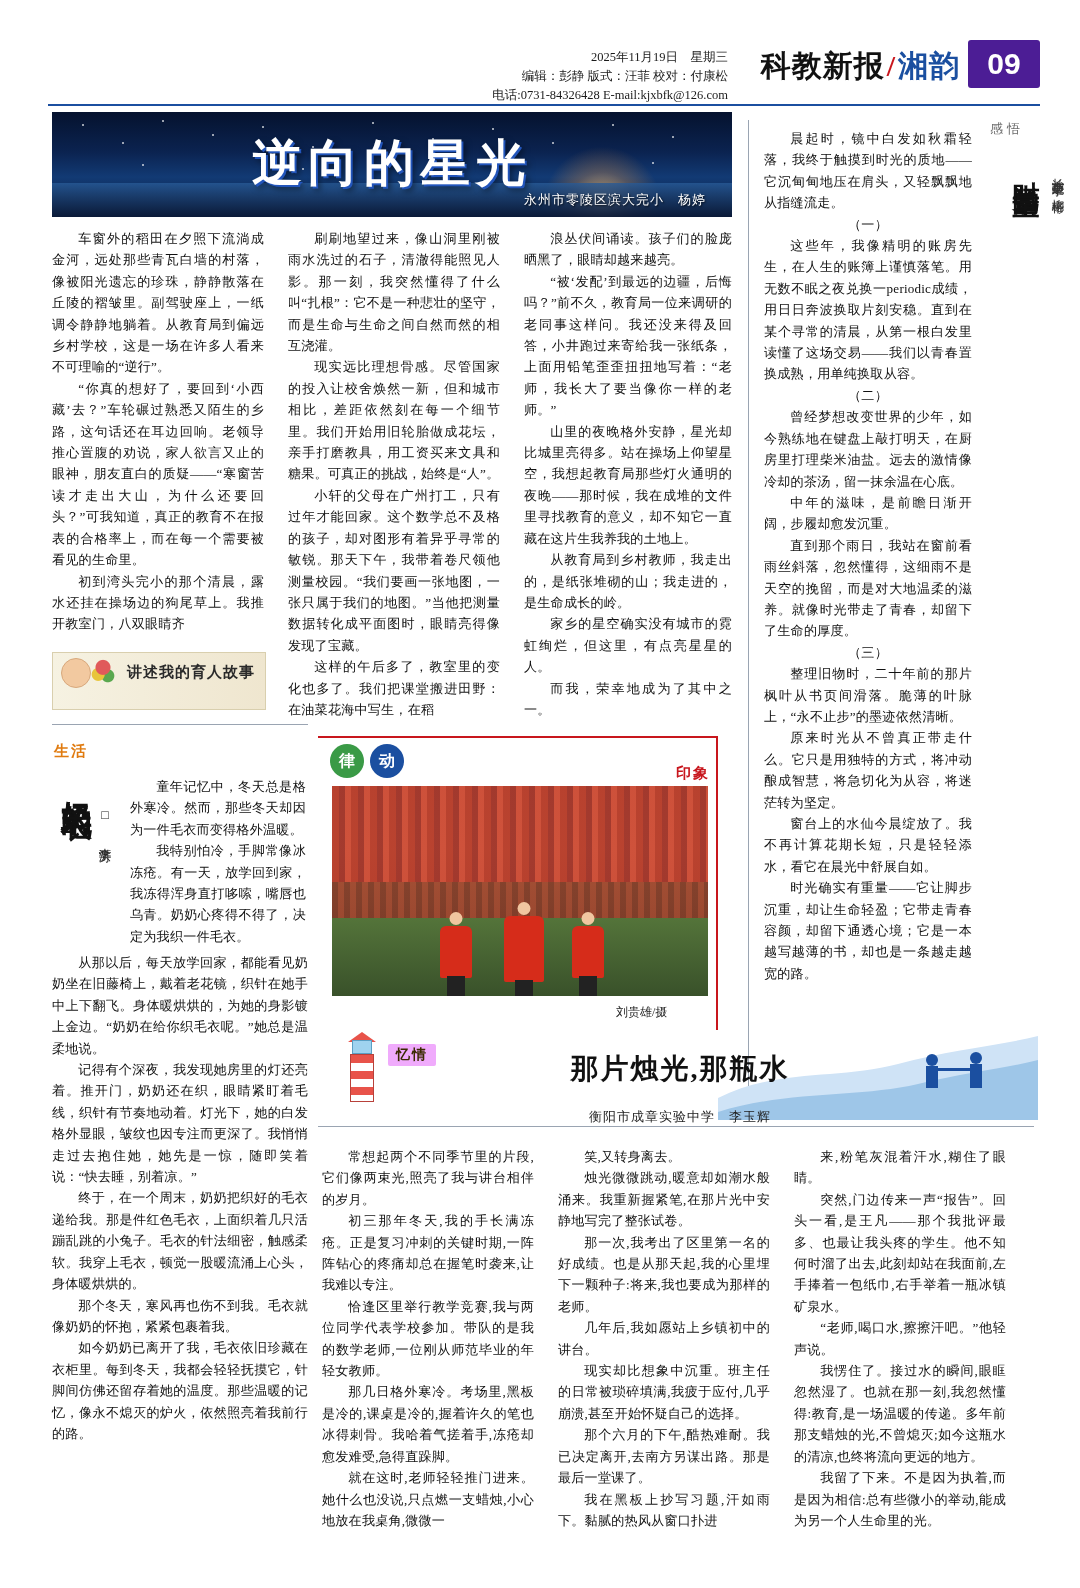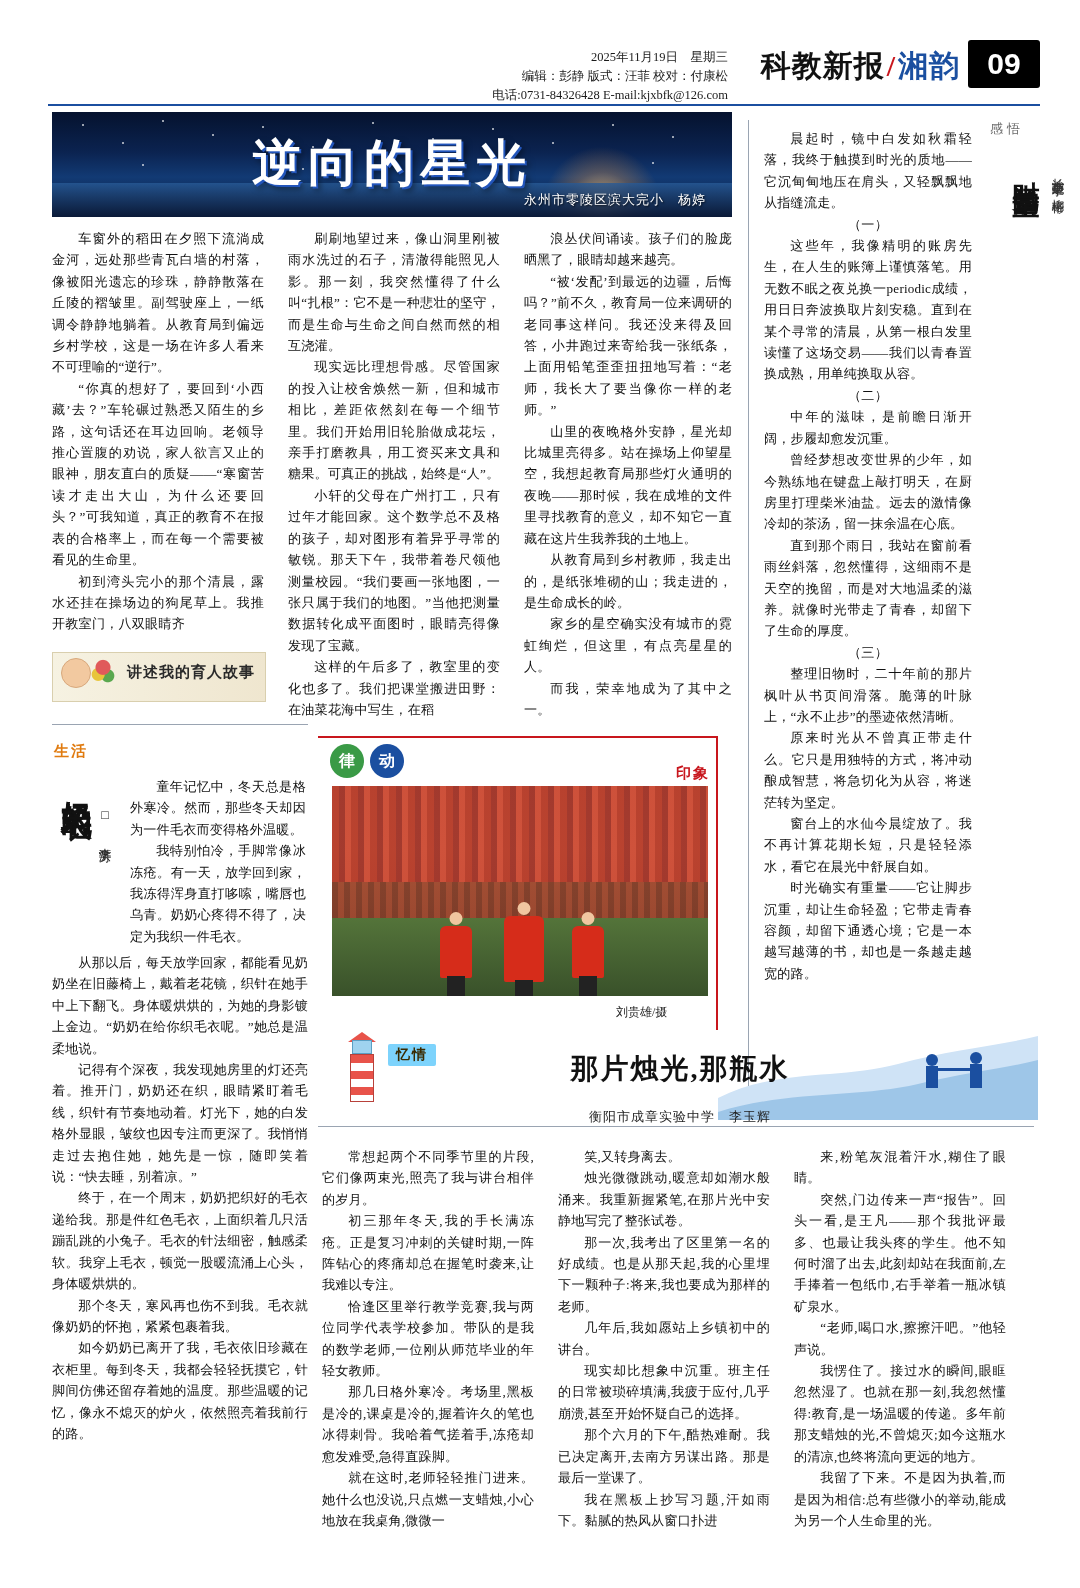--- a/index.html
+++ b/index.html
@@ -53,21 +53,21 @@
   }
   .mast-section {
     color: #1b4fa0;
     font-weight: bold;
   }
   .mast-page {
     position: absolute;
     right: 0px;
     top: -4px;
     width: 72px; height: 48px;
-    background: #000000;
+    background: #4c1d95;
     color: #fff;
     font-size: 30px;
     font-weight: bold;
     text-align: center;
     line-height: 48px;
     border-radius: 3px;
     font-family: "Liberation Sans", sans-serif;
   }
   .rule-top {
     position: absolute;
@@ -186,21 +186,21 @@
     text-orientation: upright;
     font-size: 12.5px;
     letter-spacing: 1px;
     color: #222;
   }
 
   
   .banner-story {
     position: absolute;
     left: 52px; top: 652px;
-    width: 214px; height: 50px;
+    width: 214px; height: 58px;
     background: linear-gradient(90deg,#f6f2e2,#efe6cf);
     border: 1px solid #d9cfae;
     overflow: hidden;
     text-align: right;
   }
   .banner-story .txt {
     position: absolute;
     right: 10px; top: 10px;
     font-size: 15px; font-weight: bold; color: #2a2a2a;
     letter-spacing: 1px;
@@ -288,21 +288,21 @@
     position: absolute; left: 12px; top: 4px; width: 20px; height: 14px;
     background: #9fd3ef; border: 1px solid #5a9fc4;
   }
   .lighthouse .roof {
     position: absolute; left: 8px; top: -4px;
     border-left: 14px solid transparent; border-right: 14px solid transparent;
     border-bottom: 10px solid #e8534a;
   }
   .banner-yiqing {
     position: absolute; left: 70px; top: 16px;
-    background: #7dd3fc; color: #3a2a00; font-size: 14px; font-weight: bold;
+    background: #f0abfc; color: #3a2a00; font-size: 14px; font-weight: bold;
     padding: 2px 8px; border-radius: 2px; letter-spacing: 2px;
   }
 
   .wave-art {
     position: absolute;
     left: 718px; top: 1028px; width: 320px; height: 92px;
     overflow: hidden;
   }
 
   
@@ -388,22 +388,22 @@
 
   <div class="tag-gray" style="left:990px; top:120px;">感悟</div>
   <div class="vtitle" style="right:36px; top:160px; height:230px;">时光的重量</div>
   <div class="vsub" style="right:14px; top:168px; height:190px;">长沙市鹿芝中学　柳格彬</div>
 
   <div class="col" style="left:764px; top:128px; width:208px;">
     <p>晨起时，镜中白发如秋霜轻落，我终于触摸到时光的质地——它沉甸甸地压在肩头，又轻飘飘地从指缝流走。</p>
     <p style="text-indent:0;text-align:center;">（一）</p>
     <p>这些年，我像精明的账房先生，在人生的账簿上谨慎落笔。用无数不眠之夜兑换一periodic成绩，用日日奔波换取片刻安稳。直到在某个寻常的清晨，从第一根白发里读懂了这场交易——我们以青春置换成熟，用单纯换取从容。</p>
     <p style="text-indent:0;text-align:center;">（二）</p>
+    <p>曾经梦想改变世界的少年，如今熟练地在键盘上敲打明天，在厨房里打理柴米油盐。远去的激情像冷却的茶汤，留一抹余温在心底。</p>
     <p>中年的滋味，是前瞻日渐开阔，步履却愈发沉重。</p>
-    <p>曾经梦想改变世界的少年，如今熟练地在键盘上敲打明天，在厨房里打理柴米油盐。远去的激情像冷却的茶汤，留一抹余温在心底。</p>
     <p>直到那个雨日，我站在窗前看雨丝斜落，忽然懂得，这细雨不是天空的挽留，而是对大地温柔的滋养。就像时光带走了青春，却留下了生命的厚度。</p>
     <p style="text-indent:0;text-align:center;">（三）</p>
     <p>整理旧物时，二十年前的那片枫叶从书页间滑落。脆薄的叶脉上，“永不止步”的墨迹依然清晰。</p>
     <p>原来时光从不曾真正带走什么。它只是用独特的方式，将冲动酿成智慧，将急切化为从容，将迷茫转为坚定。</p>
     <p>窗台上的水仙今晨绽放了。我不再计算花期长短，只是轻轻添水，看它在晨光中舒展自如。</p>
     <p>时光确实有重量——它让脚步沉重，却让生命轻盈；它带走青春容颜，却留下通透心境；它是一本越写越薄的书，却也是一条越走越宽的路。</p>
   </div>
 
   <div class="banner-story">
     <div class="face"></div>

